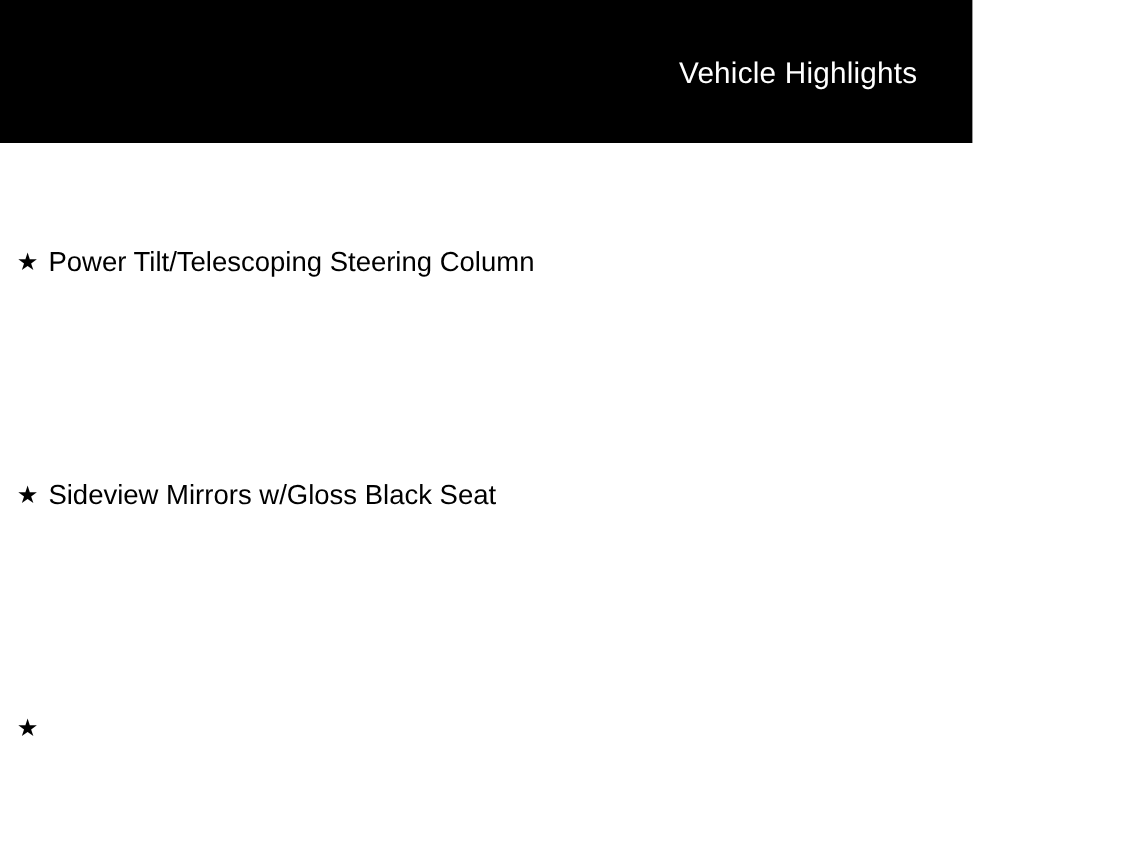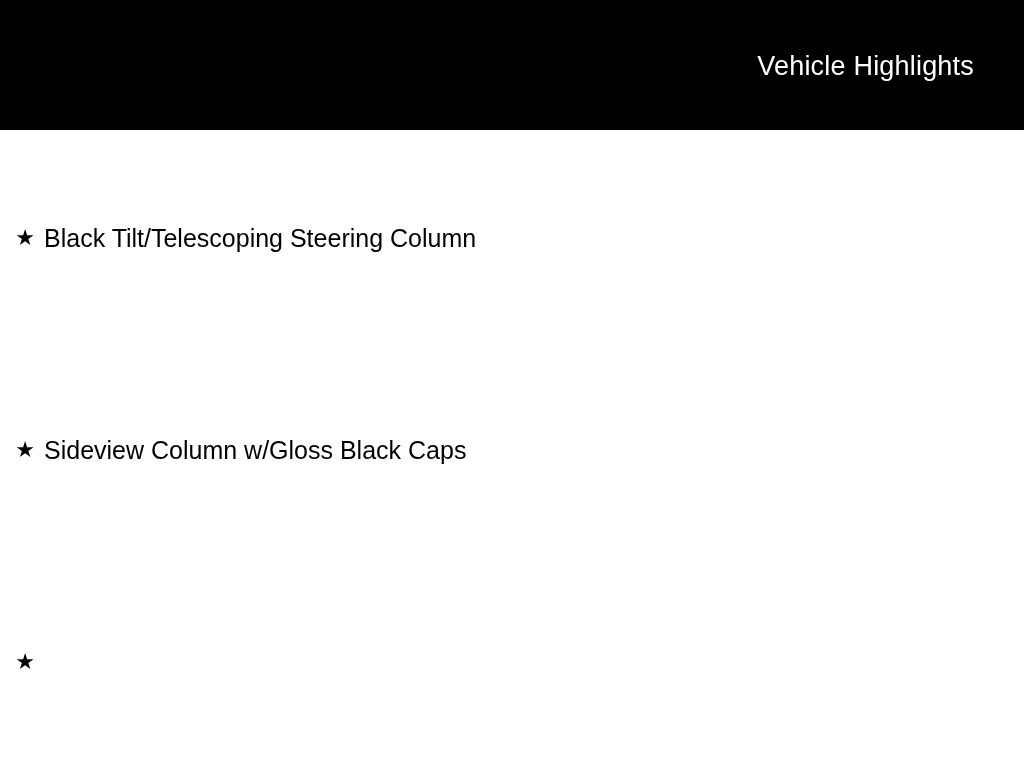--- a/index.html
+++ b/index.html
@@ -16,21 +16,21 @@
   .page {
     position: relative;
     width: 1024px;
     height: 768px;
     background: #ffffff;
   }
   .header-bar {
     position: absolute;
     left: 0;
     top: 0;
-    width: 1024px;
+    width: 884px;
     height: 130px;
     background: #000000;
   }
   .header-title {
     position: absolute;
     right: 50px;
     top: 50px;
     color: #ffffff;
     font-size: 27px;
     line-height: 32px;
@@ -78,26 +78,26 @@
 <div class="page">
 
   <div class="header-bar">
     <div class="header-title">Vehicle Highlights</div>
   </div>
 
   <div class="highlights">
 
     <div class="highlight-row row-0">
       <span class="bullet-star">★</span>
-      <span class="highlight-text">Black Tilt/Telescoping Steering Column</span>
+      <span class="highlight-text">Power Tilt/Telescoping Steering Column</span>
     </div>
 
     <div class="highlight-row row-1">
       <span class="bullet-star">★</span>
-      <span class="highlight-text">Sideview Column w/Gloss Black Caps</span>
+      <span class="highlight-text">Sideview Mirrors w/Gloss Black Seat</span>
     </div>
 
     <div class="highlight-row row-2">
       <span class="bullet-star">★</span>
     </div>
 
   </div>
 
 </div>
 

